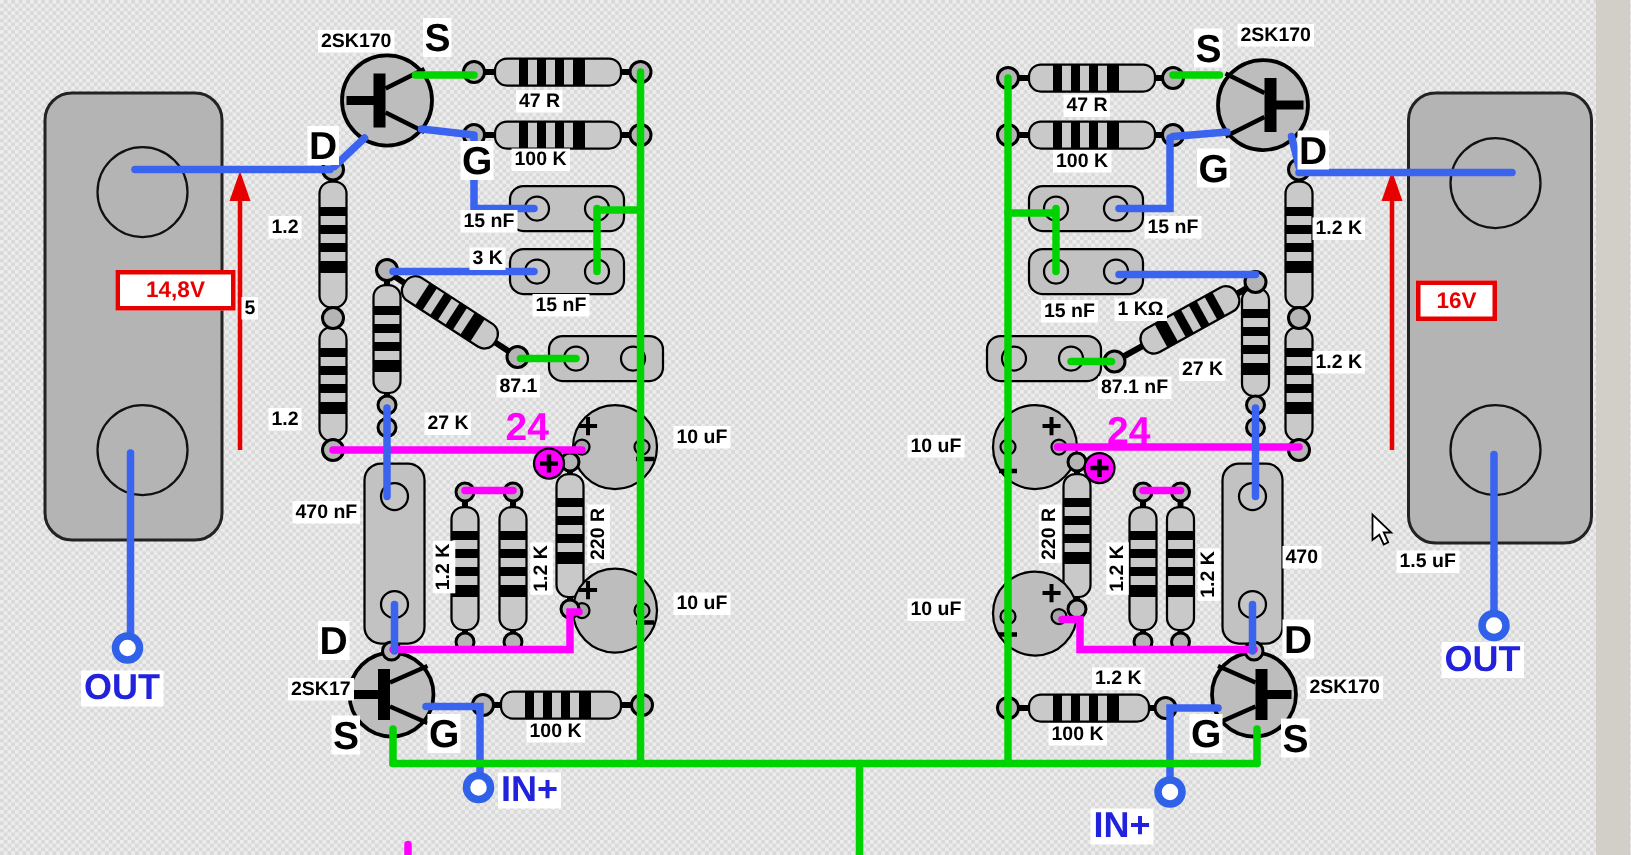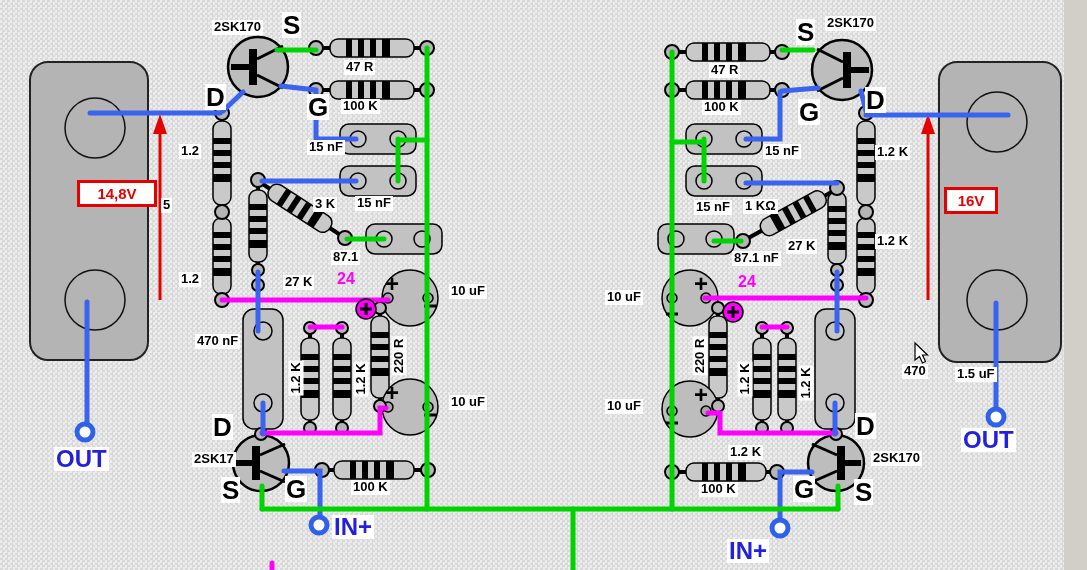--- a/index.html
+++ b/index.html
@@ -10,21 +10,21 @@
     background-size:5px 5px;
     font-family:"Liberation Sans", sans-serif;
   }
   svg{position:absolute;left:0;top:0;}
   .lbl{
     position:absolute;background:#fff;color:#000;font-weight:bold;
     font-size:13px;line-height:1.15;padding:0 2px;white-space:nowrap;
   }
   .big{font-size:26px;line-height:1;padding:0 1px;}
   .blu{color:#2222dd;font-size:24px;line-height:1;}
-  .mag{color:#ff00ff;font-size:16px;line-height:1;}
+  .mag{color:#ff00ff;font-size:26px;line-height:1;}
   .rot{transform:translate(-50%,-50%) rotate(-90deg);transform-origin:center;}
   .vbox{
     position:absolute;background:#fff;border:3px solid #e60000;color:#e60000;
     font-weight:bold;font-size:15px;text-align:center;padding:2px 6px;white-space:nowrap;
   }
   .wb{stroke:#3a63ef;stroke-width:5;fill:none;stroke-linecap:round;}
   .wg{stroke:#00d400;stroke-width:5;fill:none;stroke-linecap:round;}
   .wm{stroke:#ff00ff;stroke-width:5;fill:none;stroke-linecap:round;}
   .ld{stroke:#000;stroke-width:4;fill:none;stroke-linecap:round;}
   .rbody{fill:#c9c9c9;stroke:#000;stroke-width:1.5;}
@@ -395,21 +395,21 @@
 <div class="lbl" style="left:212px;top:20px">2SK170</div>
 <div class="lbl big" style="left:282px;top:12px">S</div>
 <div class="lbl" style="left:344px;top:60px">47 R</div>
 <div class="lbl big" style="left:205px;top:84px">D</div>
 <div class="lbl big" style="left:307px;top:94px">G</div>
 <div class="lbl" style="left:341px;top:99px">100 K</div>
 <div class="lbl" style="left:179px;top:144px">1.2</div>
 <div class="lbl" style="left:307px;top:140px">15 nF</div>
 <div class="vbox" style="left:77px;top:180px;width:62px">14,8V</div>
 <div class="lbl" style="left:161px;top:198px">5</div>
-<div class="lbl" style="left:313px;top:197px">3 K</div>
+<div class="lbl" style="left:313px;top:165px">3 K</div>
 <div class="lbl" style="left:355px;top:196px">15 nF</div>
 <div class="lbl" style="left:331px;top:250px">87.1</div>
 <div class="lbl" style="left:179px;top:272px">1.2</div>
 <div class="lbl" style="left:283px;top:275px">27 K</div>
 <div class="lbl mag" style="left:335px;top:271px;background:transparent">24</div>
 <div class="lbl" style="left:449px;top:284px">10 uF</div>
 <div class="lbl" style="left:195px;top:334px">470 nF</div>
 <div class="lbl rot" style="left:296px;top:378px">1.2 K</div>
 <div class="lbl rot" style="left:361px;top:379px">1.2 K</div>
 <div class="lbl rot" style="left:399px;top:356px">220 R</div>
@@ -434,25 +434,25 @@
 <div class="lbl" style="left:694px;top:200px">15 nF</div>
 <div class="lbl" style="left:743px;top:199px">1 KΩ</div>
 <div class="lbl" style="left:875px;top:234px">1.2 K</div>
 <div class="lbl" style="left:786px;top:239px">27 K</div>
 <div class="lbl" style="left:732px;top:251px">87.1 nF</div>
 <div class="lbl mag" style="left:736px;top:274px;background:transparent">24</div>
 <div class="lbl" style="left:605px;top:290px">10 uF</div>
 <div class="lbl rot" style="left:700px;top:356px">220 R</div>
 <div class="lbl rot" style="left:745px;top:379px">1.2 K</div>
 <div class="lbl rot" style="left:806px;top:383px">1.2 K</div>
-<div class="lbl" style="left:902px;top:364px">470</div>
+<div class="lbl" style="left:855px;top:364px">470</div>
 <div class="lbl" style="left:605px;top:399px">10 uF</div>
 <div class="lbl" style="left:728px;top:445px">1.2 K</div>
 <div class="lbl big" style="left:855px;top:413px">D</div>
 <div class="lbl" style="left:871px;top:451px">2SK170</div>
 <div class="lbl big" style="left:793px;top:476px">G</div>
 <div class="lbl big" style="left:854px;top:479px">S</div>
 <div class="lbl" style="left:699px;top:482px">100 K</div>
-<div class="lbl" style="left:955px;top:367px">1.5 uF</div>
+<div class="lbl" style="left:931px;top:367px">1.5 uF</div>
 <div class="lbl blu" style="left:961px;top:428px">OUT</div>
 <div class="lbl blu" style="left:727px;top:539px">IN+</div>
 
 </div>
 
 </body></html>

